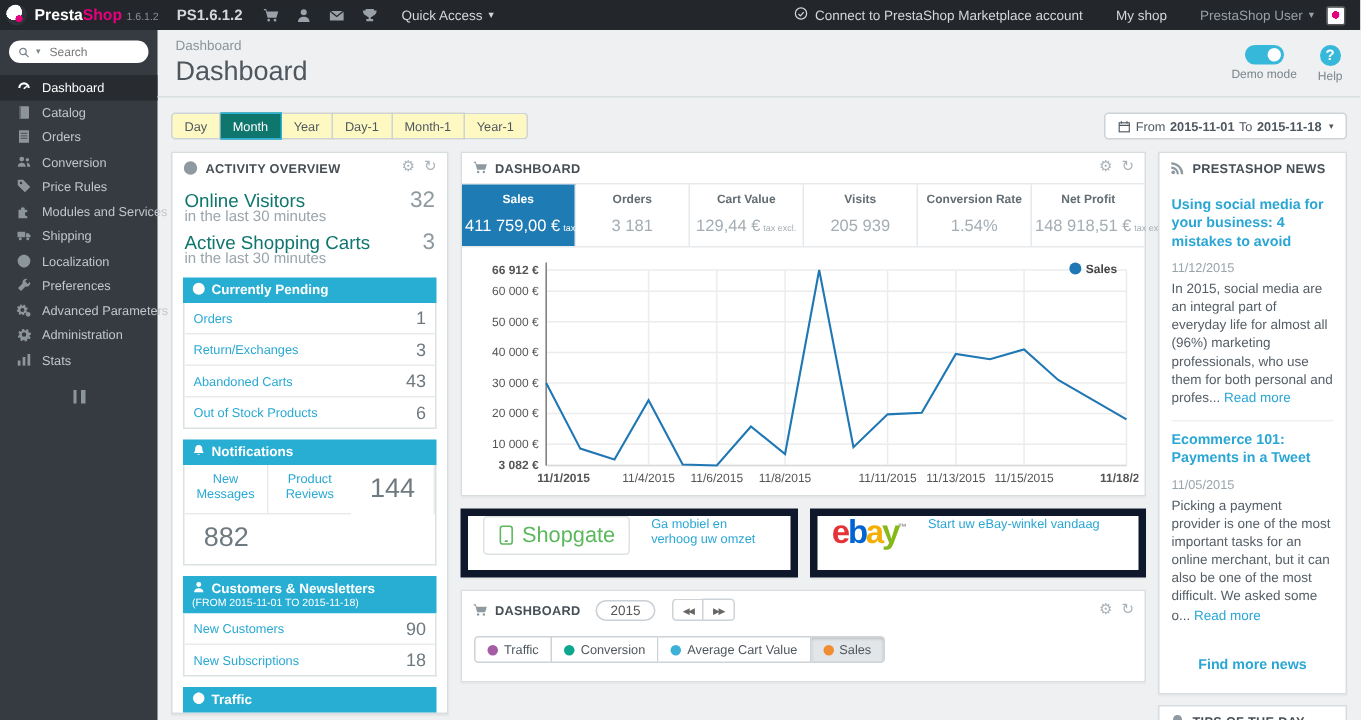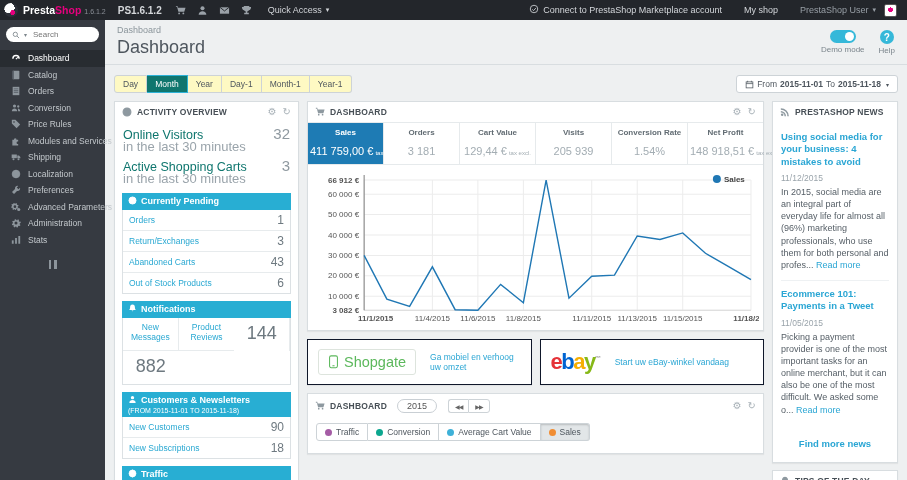--- a/index.html
+++ b/index.html
@@ -81,21 +81,21 @@
   .ph-ic{color:#8e99a0;display:inline-flex;width:11px}
   .ph-ic svg{width:10px;height:10px;fill:currentColor}
   .ph-tools{margin-left:auto;display:flex;gap:6px;color:#aab3b9;font-size:10px;line-height:1}
   .ph-tools span{cursor:pointer}
 
   
   .bigstat{padding:3px 8px 0}
   .bs-top{display:flex;justify-content:space-between;align-items:baseline}
   .bs-label{color:#0f766e;font-size:12.5px;cursor:pointer;text-decoration:none}
   .bs-val{font-size:15px;color:#8f99a0;font-weight:300}
-  .bs-sub{font-size:13px;color:#9aa4ab;margin-top:-3px}
+  .bs-sub{font-size:10px;color:#9aa4ab;margin-top:-3px}
   .sec-head{margin:7px 7px 0;background:#28aed3;color:#fff;padding:3px 6px;font-size:9px;font-weight:bold}
   .sec-ic{margin-right:4px;display:inline-block;width:9px;vertical-align:-1px}
   .sec-ic svg{width:9px;height:9px;fill:currentColor}
   .sec-sub{font-size:7px;font-weight:normal;margin-top:1px}
   .rowsbox{margin:0 7px;border:1px solid #dce1e4;border-top:none;background:#fff}
   .arow{display:flex;justify-content:space-between;align-items:center;padding:3px 6px;border-bottom:1px solid #e7ebed}
   .arow:last-child{border-bottom:none}
   .row-label{font-size:8.5px;color:#29a8d2;cursor:pointer;text-decoration:none}
   .row-val{font-size:12px;color:#6e7980;font-weight:300}
   .tc-grid{display:grid;grid-template-columns:1fr 1fr 1fr;margin:0 7px;border:1px solid #dce1e4;border-top:none;background:#fff}
@@ -111,21 +111,21 @@
   .kpi-label{font-size:8px;font-weight:bold;color:#626c73;white-space:nowrap}
   .kpi-value{font-size:11px;color:#a3adb3;margin-top:8px;font-weight:300;white-space:nowrap}
   .kpi-suffix{font-size:6px;margin-left:2px}
   .kpi.active{background:#1e7bb4}
   .kpi.active .kpi-label,.kpi.active .kpi-value{color:#fff}
   .chart{padding:5px 4px 2px}
   .chart svg{display:block;width:100%;height:auto}
 
   
   .mods{display:flex;gap:8px;margin:8px 0}
-  .mod{flex:1;background:#fff;border:1px solid #0f172a;height:46px;display:flex;align-items:center;padding:0 10px;gap:14px;box-shadow:0 1px 1px rgba(0,0,0,.05)}
+  .mod{flex:1;background:#fff;border:5px solid #0f172a;height:46px;display:flex;align-items:flex-start;padding:0 10px;gap:14px;box-shadow:0 1px 1px rgba(0,0,0,.05)}
   .sg-logo{display:inline-flex;align-items:center;gap:5px;border:1px solid #dde4dd;border-radius:3px;padding:4px 9px;color:#5cb85c;font-size:14.5px;white-space:nowrap}
   .sg-logo svg{width:11px;height:14px}
   .bluelink{font-size:8.5px;color:#2aa6d4;cursor:pointer;text-decoration:none}
   .ebay-logo{font-size:22px;font-weight:bold;letter-spacing:-1.5px;line-height:1;white-space:nowrap}
   .ebay-tm{font-size:6px;color:#999;vertical-align:9px;letter-spacing:0}
 
   
   .year-pill{border:1px solid #c9cfd4;border-radius:9px;padding:1px 9px;font-size:9px;color:#555;margin-left:6px;cursor:pointer}
   .ff-btns{display:inline-flex;margin-left:7px}
   .ff-btns button{font-size:6px;padding:2.5px 6px;background:#fff;border:1px solid #cdd3d7;color:#666;cursor:pointer;letter-spacing:-1px}

